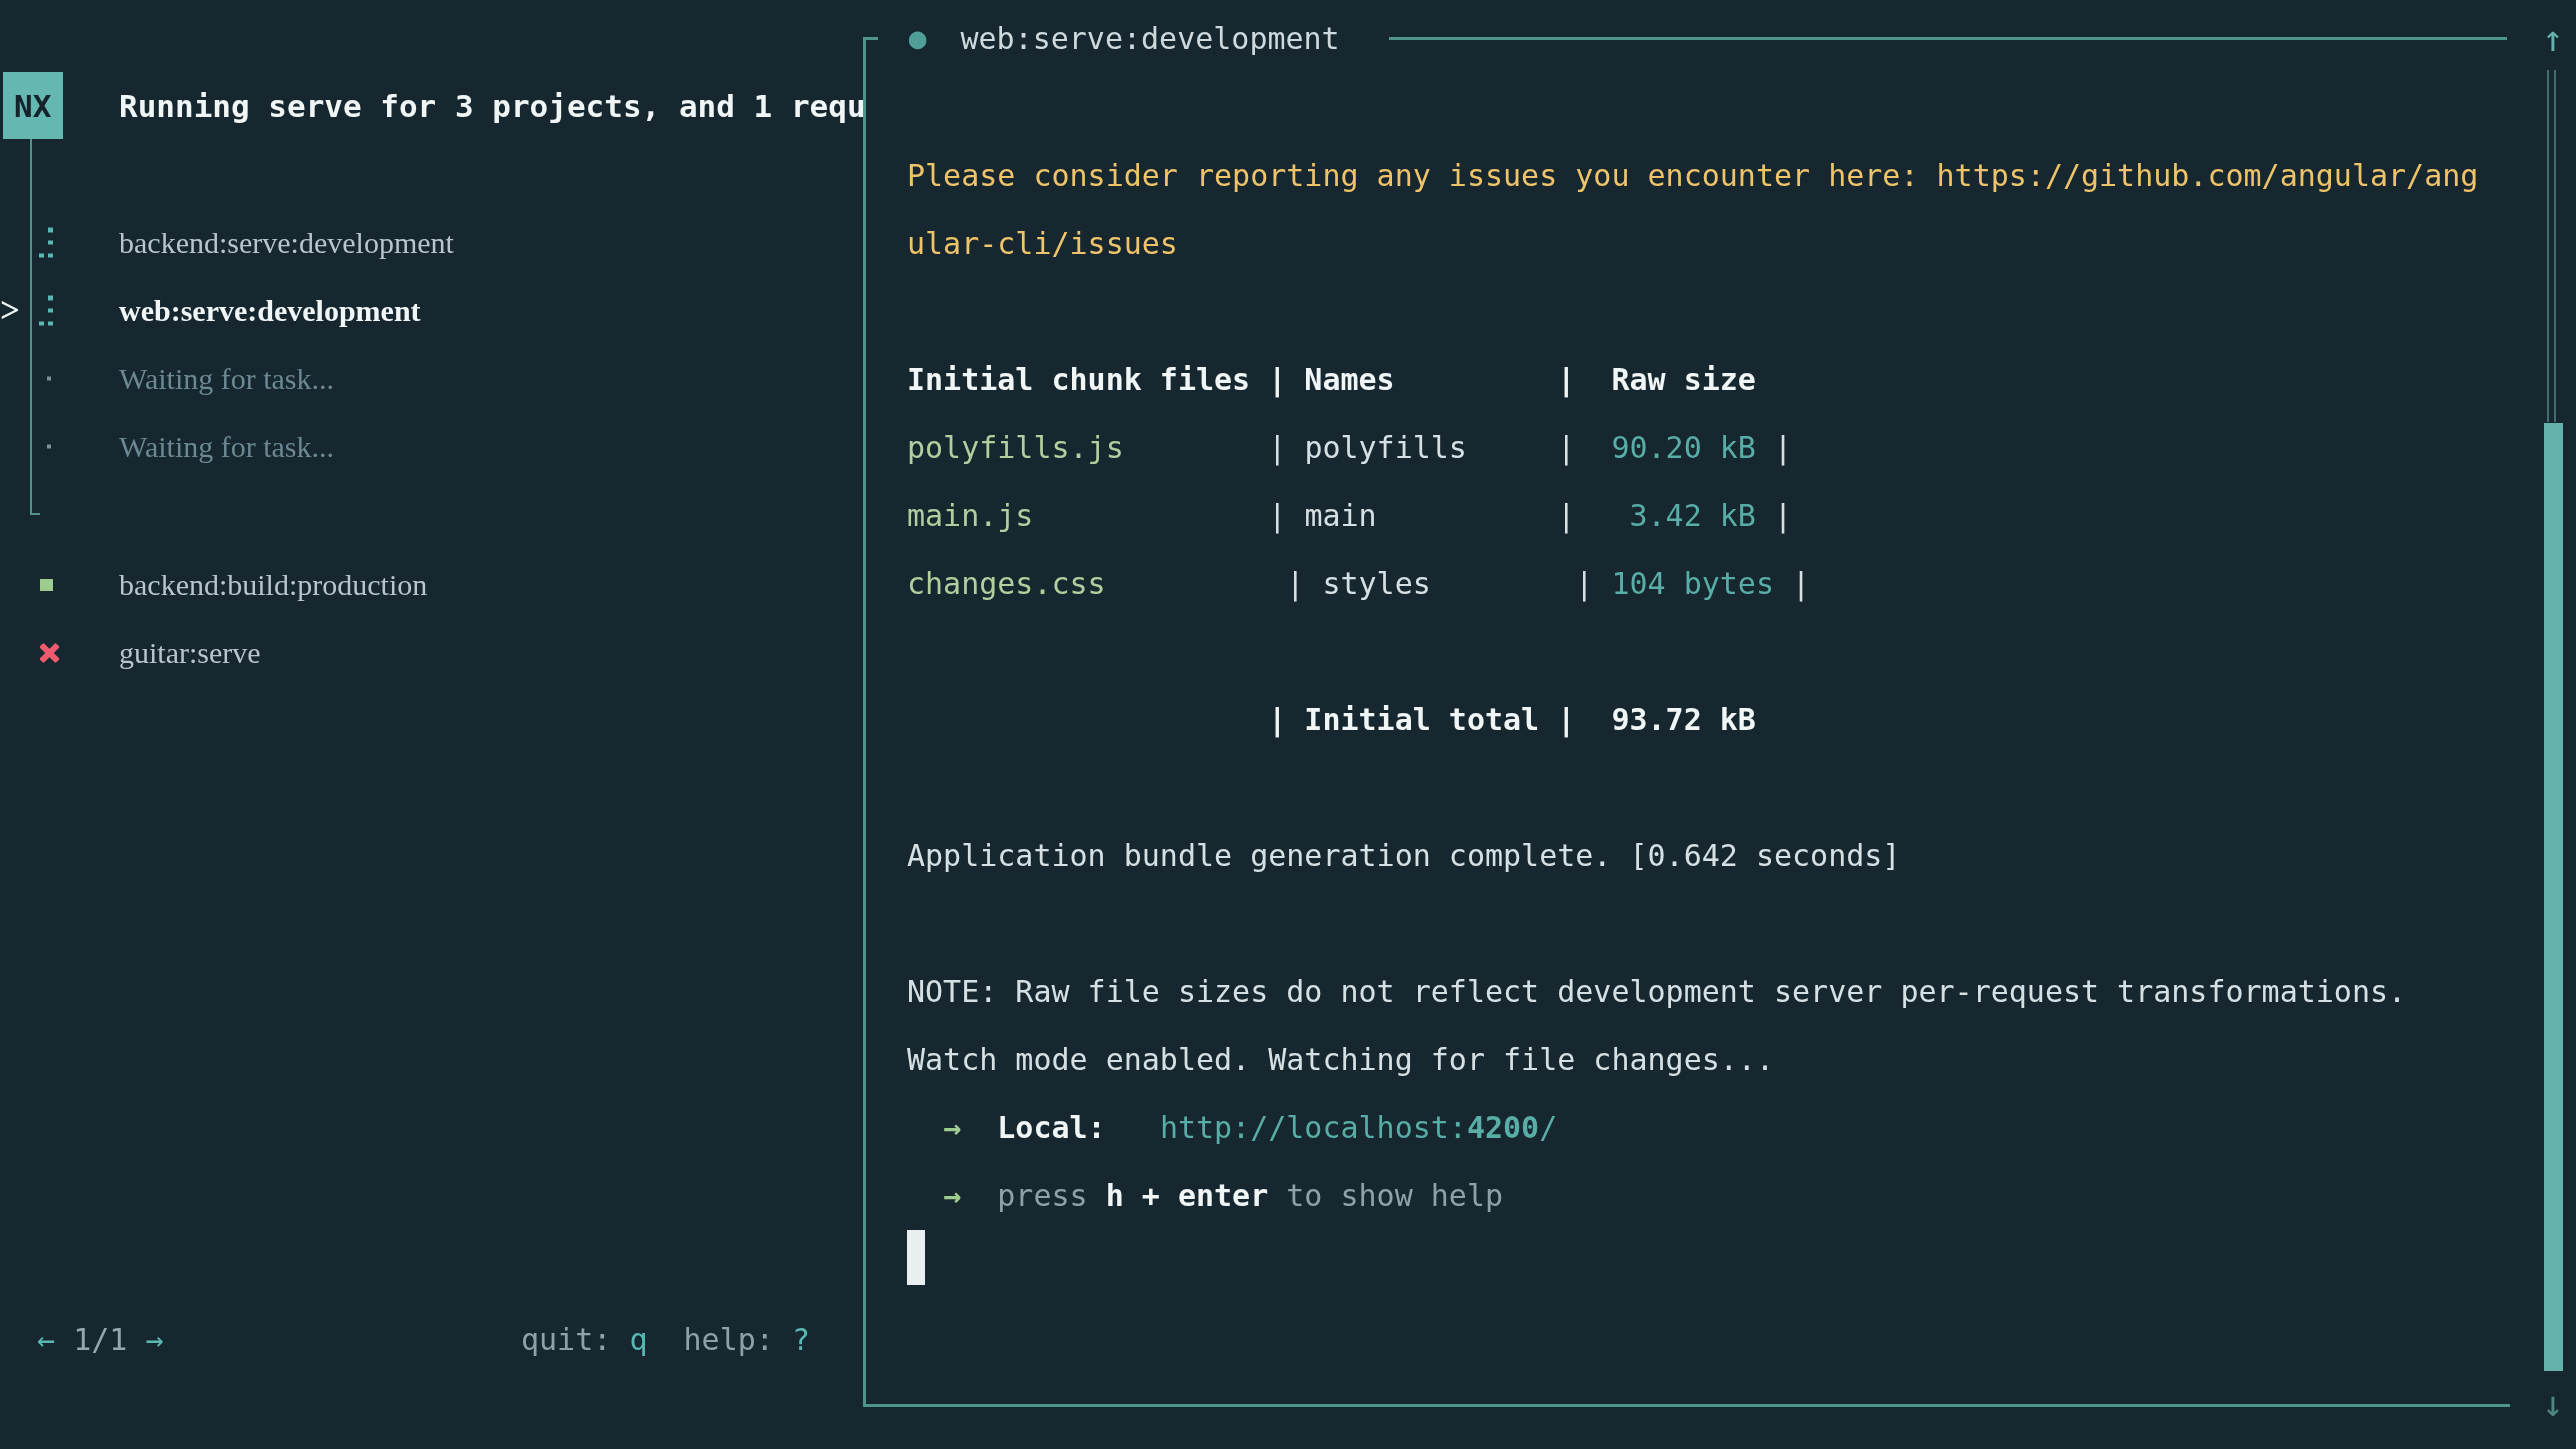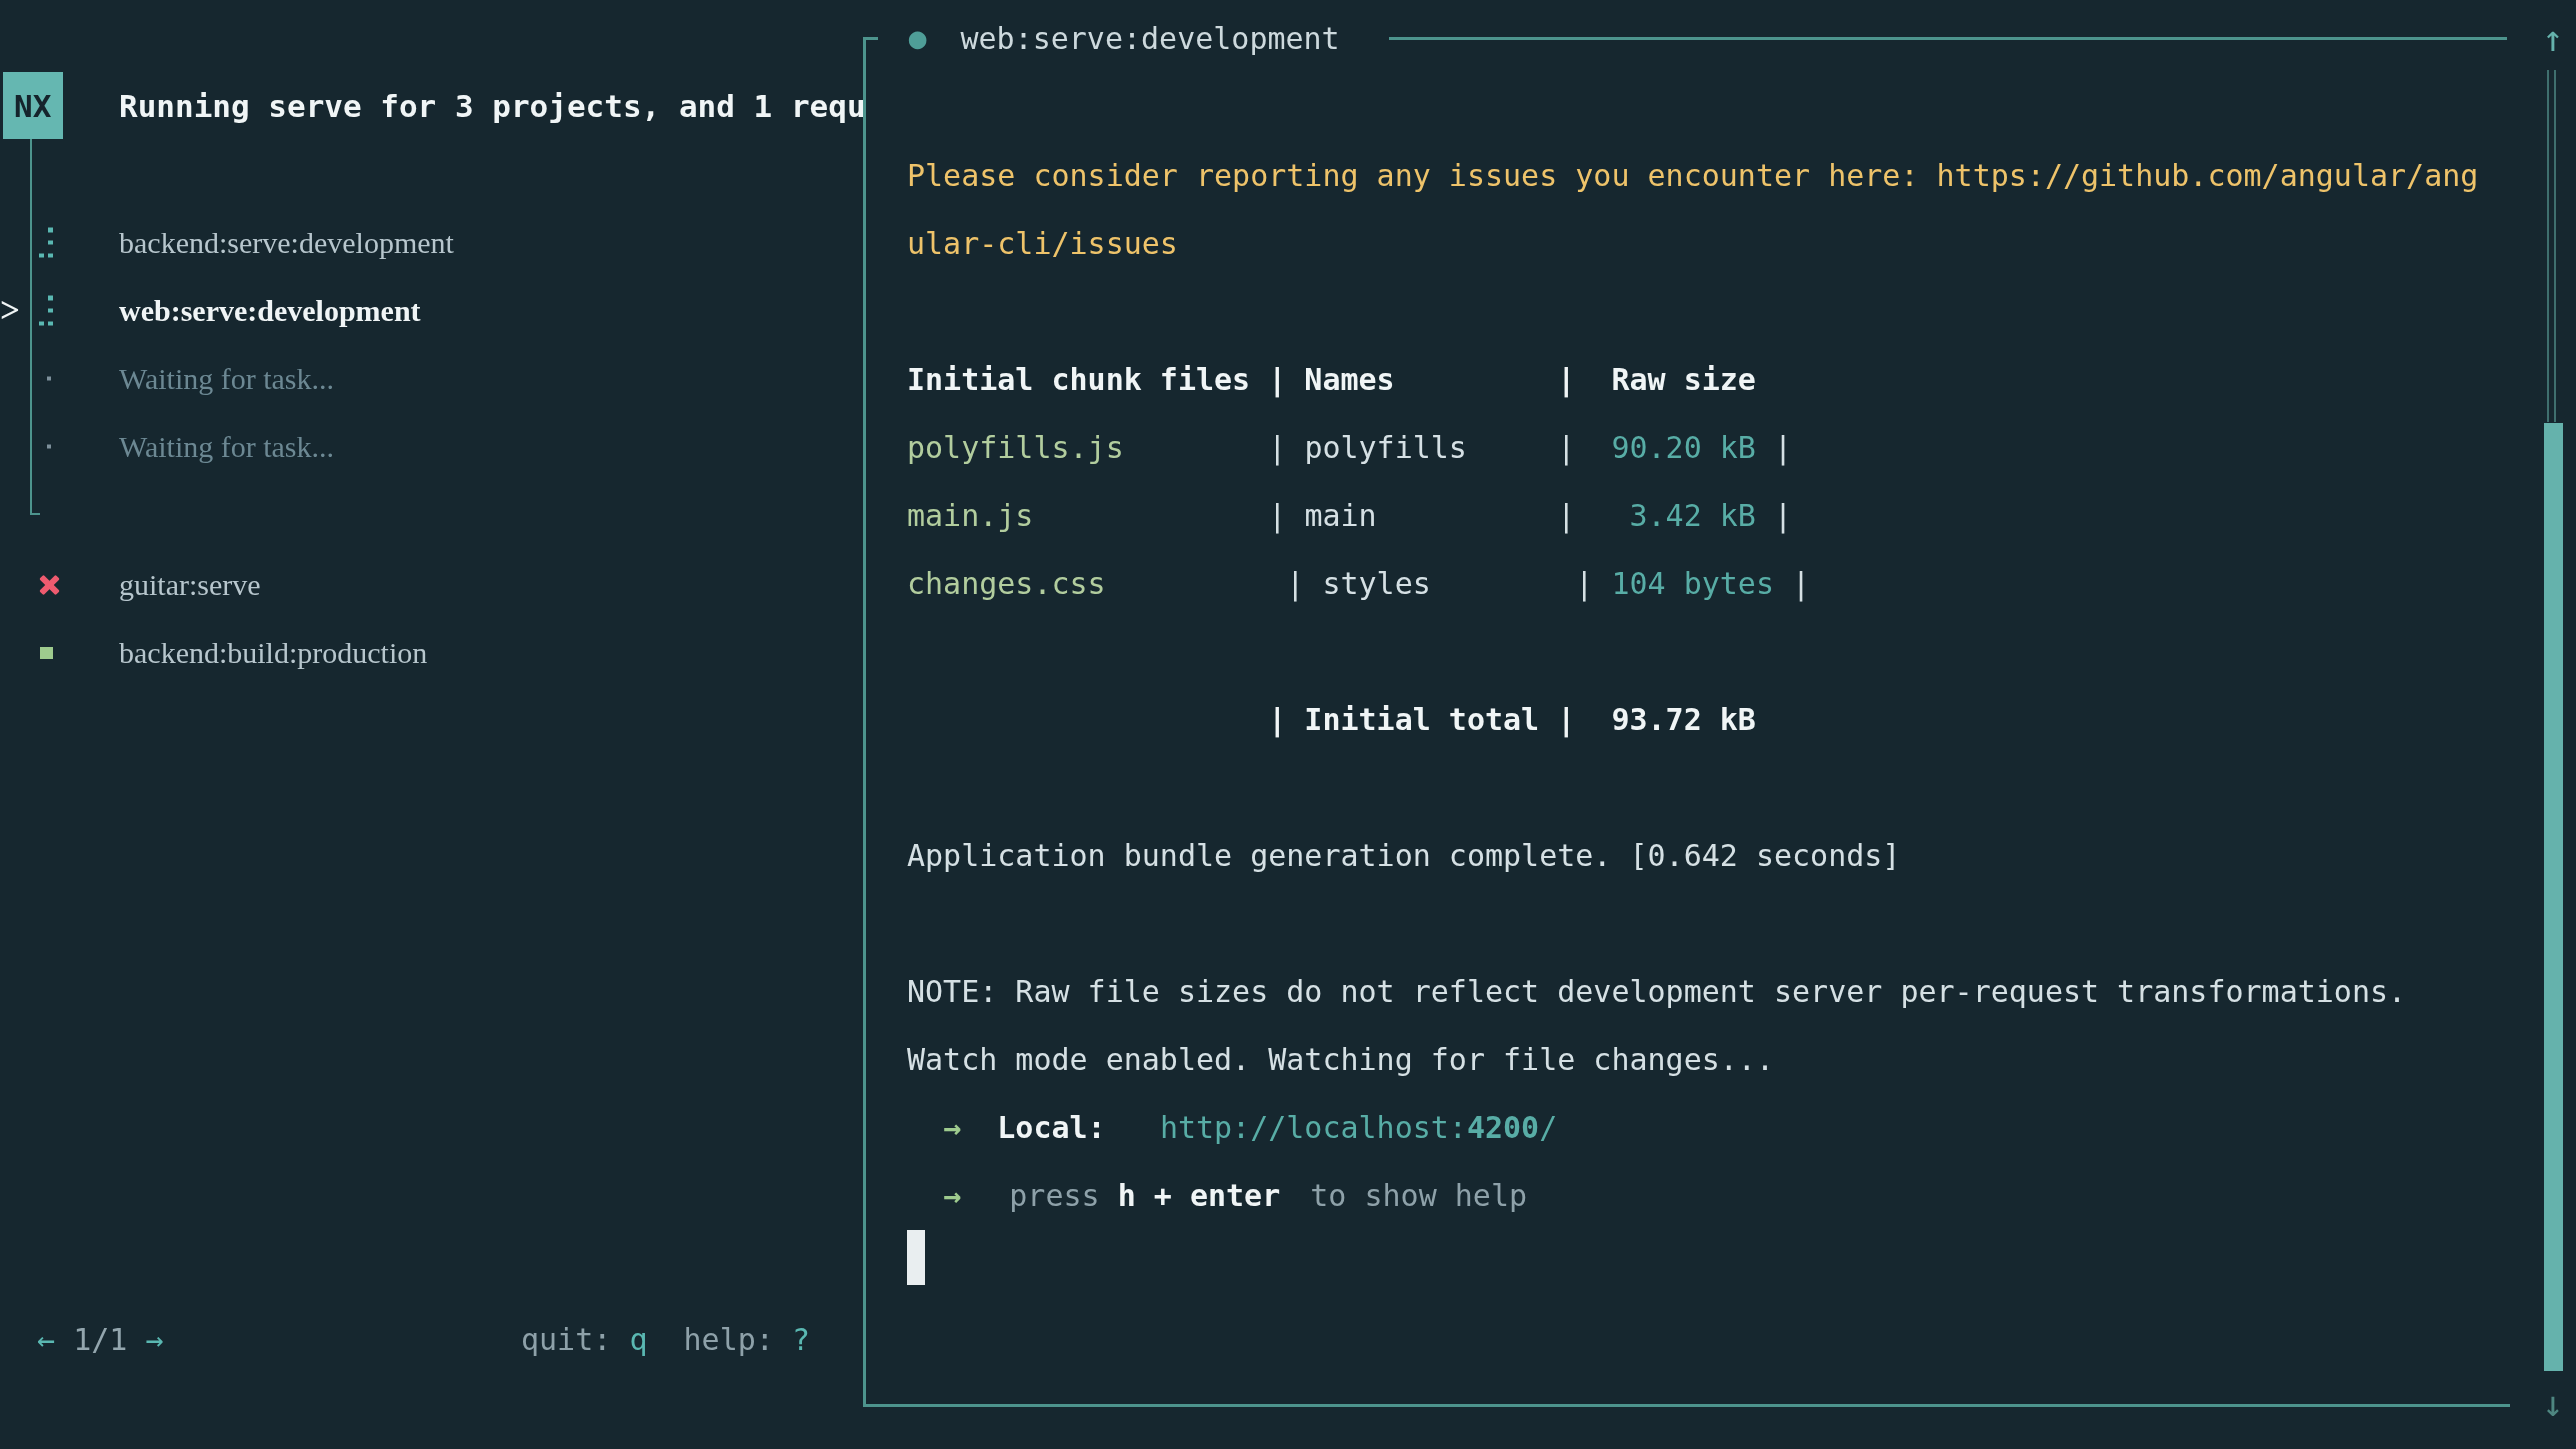--- a/index.html
+++ b/index.html
@@ -79,21 +79,21 @@
               color:#4f9e98;font-size:29.5px;}
   .panel-title{font-size:30px;color:#cdd9dd;white-space:pre;}
 
   .terminal{position:absolute;left:907px;top:142px;width:1605px;overflow:hidden;}
   .term-line{white-space:pre;font-size:30px;line-height:68px;height:68px;color:var(--white);}
   .c-yellow{color:var(--yellow);}
   .c-green{color:var(--green);}
   .c-teal{color:var(--tealtxt);}
   .c-white{color:var(--white);}
   .c-bright{color:var(--bright);}
-  .c-dim{color:var(--dim);margin-left:12px;}
+  .c-dim{color:var(--dim);}
   .c-arrow{color:var(--green2);}
   .b{font-weight:700;}
   .cursor{display:inline-block;width:18px;height:55px;background:#e9eef0;vertical-align:-10.7px;}
 
   
   .scroll-up{position:absolute;left:2534px;top:12px;width:38px;height:54px;text-align:center;
              color:var(--thumb);font-size:36px;line-height:54px;}
   .scroll-track{position:absolute;left:2547px;top:70px;width:8.7px;height:352px;}
   .scroll-track::before,.scroll-track::after{content:"";position:absolute;top:0;bottom:0;width:2px;background:var(--track);}
   .scroll-track::before{left:0;}
@@ -142,30 +142,30 @@
           <span class="label">Waiting for task...</span>
         </div>
         <div class="task-row waiting">
           <span class="icon waiting">
             <span class="dot"></span>
           </span>
           <span class="label">Waiting for task...</span>
         </div>
       </div>
     <div class="completed-list">
+        <div class="task-row success">
+          <span class="icon success"></span>
+          <span class="label">backend:build:production</span>
+        </div>
         <div class="task-row failed">
           <span class="icon failed">
             <span class="bar b1"></span>
             <span class="bar b2"></span>
           </span>
           <span class="label">guitar:serve</span>
-        </div>
-        <div class="task-row success">
-          <span class="icon success"></span>
-          <span class="label">backend:build:production</span>
         </div>
       </div>
 
     <div class="pagination"><span class="arrow">←</span><span> </span><span>1/1</span><span> </span><span class="arrow">→</span></div>
 
     <div class="hints"><span>quit:</span><span> </span><span class="key">q</span><span>  </span><span>help:</span><span> </span><span class="key">?</span></div>
   </aside>
 
   <section class="panel">
     <div class="b-left"></div>

